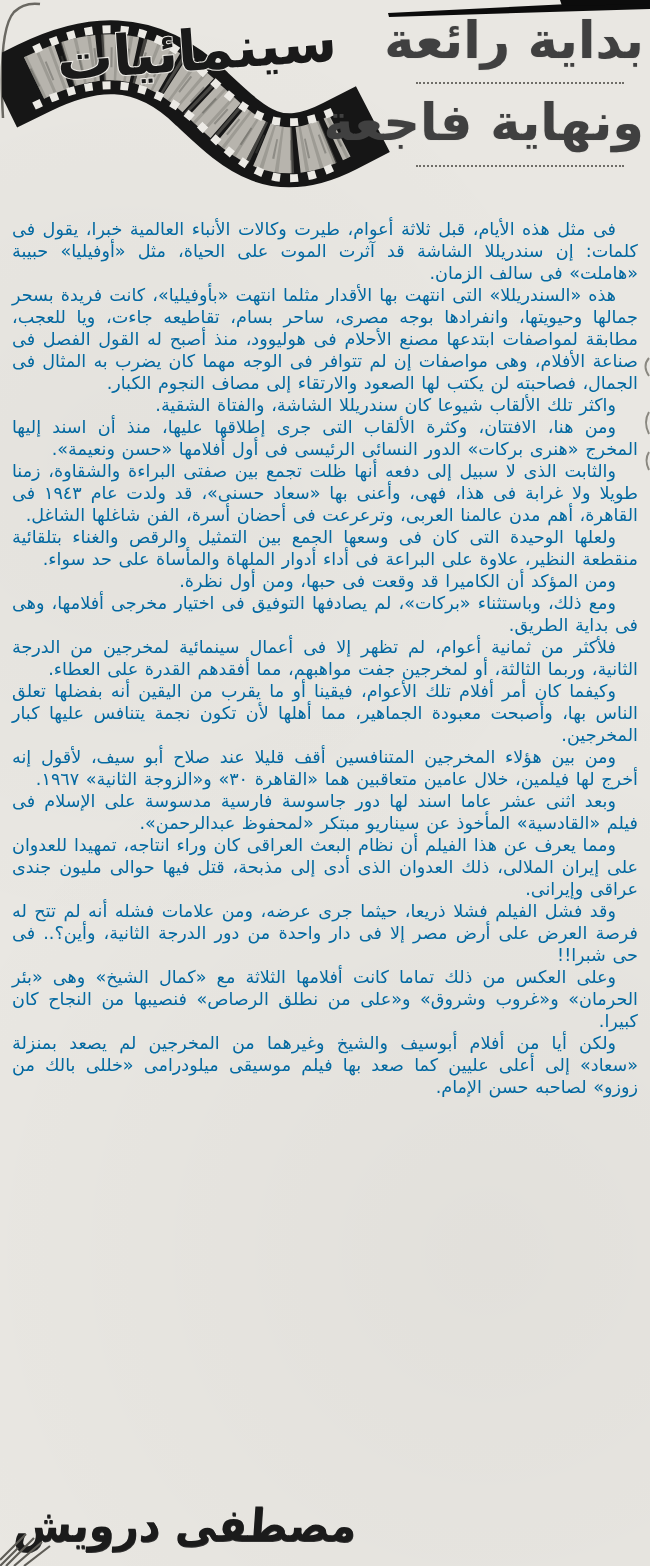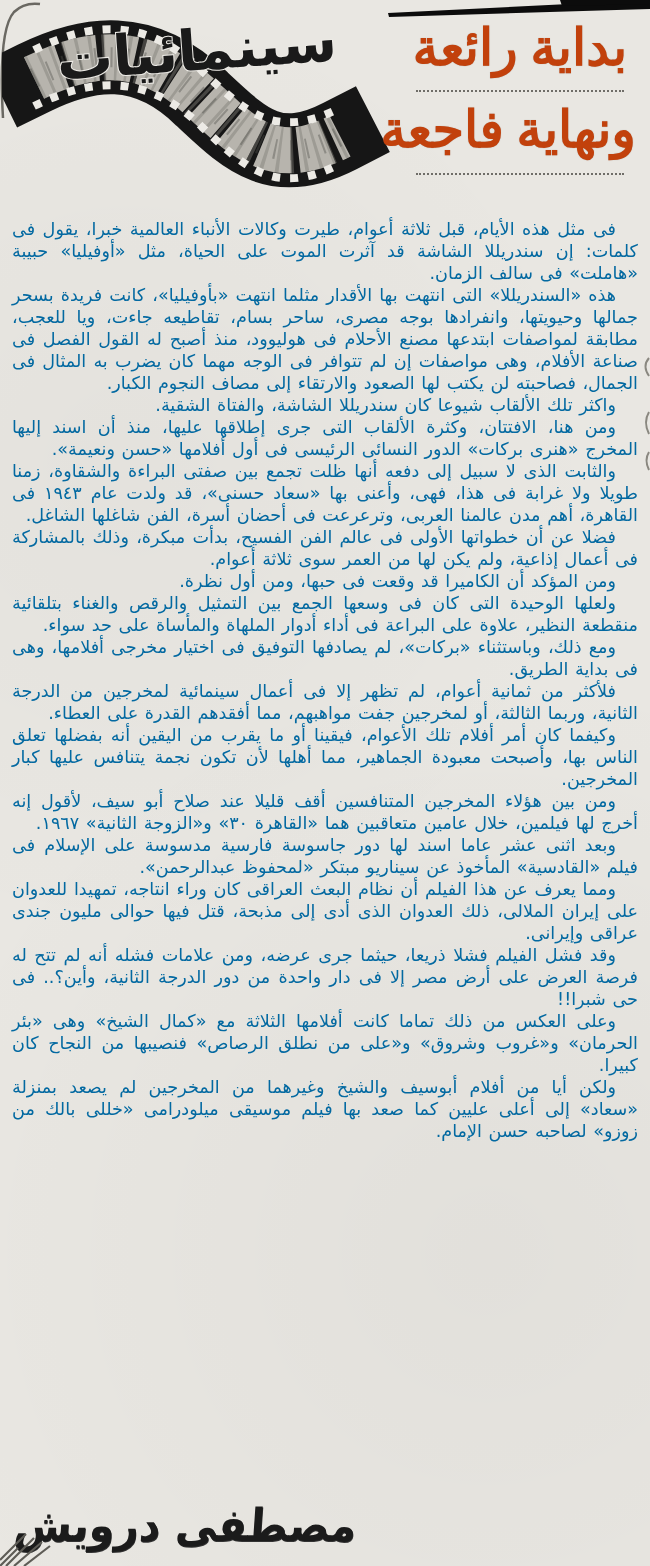--- a/index.html
+++ b/index.html
@@ -21,24 +21,23 @@
   .top-border{position:absolute;top:0;left:0;width:650px;height:20px;}
   
   .masthead{position:relative;height:196px;}
   .logo-wrap{position:absolute;top:4px;left:2px;width:398px;height:190px;}
   .headline-block{
     position:absolute;top:14px;right:6px;width:248px;
     text-align:center;direction:rtl;
   }
   .headline{
     font-size:51px;line-height:1.05;font-weight:bold;
-    color:#c2410c;margin:8px;letter-spacing:-1px;
+    color:#404040;margin:0;letter-spacing:-1px;
     text-shadow:0 0 1px #44444455;
     white-space:nowrap;
-    font-family:Liberation Serif, serif;
   }
   .headline-rule{
     width:208px;height:0;border-top:2px dotted #6f6d68;
     margin:14px auto 12px auto;
   }
   .headline-rule.last{margin-top:16px;}
   
   .article{
     position:relative;
     padding:6px 12px 0 12px;
@@ -117,23 +116,22 @@
 <svg class="edge-mark" width="14" height="120" viewBox="0 0 14 120">
   <path d="M 13 6 Q 6 14 13 24 M 13 60 Q 7 70 13 82 M 13 100 Q 8 108 13 118" fill="none" stroke="#8a8880" stroke-width="2"></path>
 </svg>
 
 <div class="article">
   <p>فى مثل هذه الأيام، قبل ثلاثة أعوام، طيرت وكالات الأنباء العالمية خبرا، يقول فى كلمات: إن سندريللا الشاشة قد آثرت الموت على الحياة، مثل «أوفيليا» حبيبة «هاملت» فى سالف الزمان.</p>
   <p>هذه «السندريللا» التى انتهت بها الأقدار مثلما انتهت «بأوفيليا»، كانت فريدة بسحر جمالها وحيويتها، وانفرادها بوجه مصرى، ساحر بسام، تقاطيعه جاءت، ويا للعجب، مطابقة لمواصفات ابتدعها مصنع الأحلام فى هوليوود، منذ أصبح له القول الفصل فى صناعة الأفلام، وهى مواصفات إن لم تتوافر فى الوجه مهما كان يضرب به المثال فى الجمال، فصاحبته لن يكتب لها الصعود والارتقاء إلى مصاف النجوم الكبار.</p>
   <p>واكثر تلك الألقاب شيوعا كان سندريللا الشاشة، والفتاة الشقية.</p>
   <p>ومن هنا، الافتتان، وكثرة الألقاب التى جرى إطلاقها عليها، منذ أن اسند إليها المخرج «هنرى بركات» الدور النسائى الرئيسى فى أول أفلامها «حسن ونعيمة».</p>
   <p>والثابت الذى لا سبيل إلى دفعه أنها ظلت تجمع بين صفتى البراءة والشقاوة، زمنا طويلا ولا غرابة فى هذا، فهى، وأعنى بها «سعاد حسنى»، قد ولدت عام ١٩٤٣ فى القاهرة، أهم مدن عالمنا العربى، وترعرعت فى أحضان أسرة، الفن شاغلها الشاغل.</p>
-  <p>فضلا عن أن خطواتها الأولى فى عالم الفن الفسيح، بدأت مبكرة، وذلك بالمشاركة فى أعمال إذاعية، ولم يكن لها من العمر سوى ثلاثة أعوام.</p>
+  <p>ولعلها الوحيدة التى كان فى وسعها الجمع بين التمثيل والرقص والغناء بتلقائية منقطعة النظير، علاوة على البراعة فى أداء أدوار الملهاة والمأساة على حد سواء.</p>
   <p>ومن المؤكد أن الكاميرا قد وقعت فى حبها، ومن أول نظرة.</p>
-  <p>ولعلها الوحيدة التى كان فى وسعها الجمع بين التمثيل والرقص والغناء بتلقائية منقطعة النظير، علاوة على البراعة فى أداء أدوار الملهاة والمأساة على حد سواء.</p>
   <p>ومع ذلك، وباستثناء «بركات»، لم يصادفها التوفيق فى اختيار مخرجى أفلامها، وهى فى بداية الطريق.</p>
   <p>فلأكثر من ثمانية أعوام، لم تظهر إلا فى أعمال سينمائية لمخرجين من الدرجة الثانية، وربما الثالثة، أو لمخرجين جفت مواهبهم، مما أفقدهم القدرة على العطاء.</p>
   <p>وكيفما كان أمر أفلام تلك الأعوام، فيقينا أو ما يقرب من اليقين أنه بفضلها تعلق الناس بها، وأصبحت معبودة الجماهير، مما أهلها لأن تكون نجمة يتنافس عليها كبار المخرجين.</p>
   <p>ومن بين هؤلاء المخرجين المتنافسين أقف قليلا عند صلاح أبو سيف، لأقول إنه أخرج لها فيلمين، خلال عامين متعاقبين هما «القاهرة ٣٠» و«الزوجة الثانية» ١٩٦٧.</p>
   <p>وبعد اثنى عشر عاما اسند لها دور جاسوسة فارسية مدسوسة على الإسلام فى فيلم «القادسية» المأخوذ عن سيناريو مبتكر «لمحفوظ عبدالرحمن».</p>
   <p>ومما يعرف عن هذا الفيلم أن نظام البعث العراقى كان وراء انتاجه، تمهيدا للعدوان على إيران الملالى، ذلك العدوان الذى أدى إلى مذبحة، قتل فيها حوالى مليون جندى عراقى وإيرانى.</p>
   <p>وقد فشل الفيلم فشلا ذريعا، حيثما جرى عرضه، ومن علامات فشله أنه لم تتح له فرصة العرض على أرض مصر إلا فى دار واحدة من دور الدرجة الثانية، وأين؟.. فى حى شبرا!!</p>
   <p>وعلى العكس من ذلك تماما كانت أفلامها الثلاثة مع «كمال الشيخ» وهى «بئر الحرمان» و«غروب وشروق» و«على من نطلق الرصاص» فنصيبها من النجاح كان كبيرا.</p>
   <p>ولكن أيا من أفلام أبوسيف والشيخ وغيرهما من المخرجين لم يصعد بمنزلة «سعاد» إلى أعلى عليين كما صعد بها فيلم موسيقى ميلودرامى «خللى بالك من زوزو» لصاحبه حسن الإمام.</p>
 </div>

